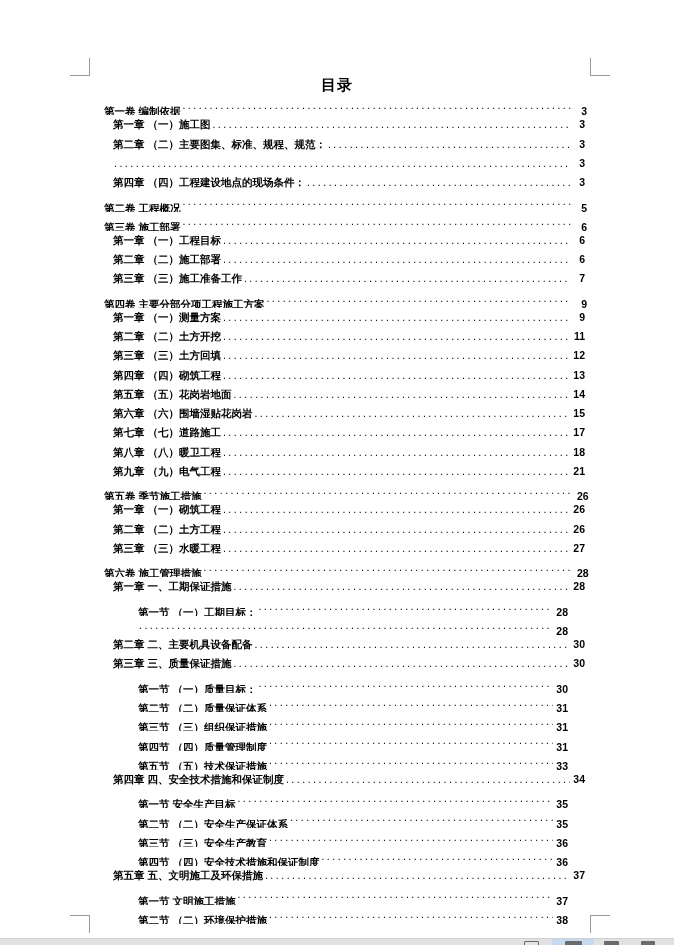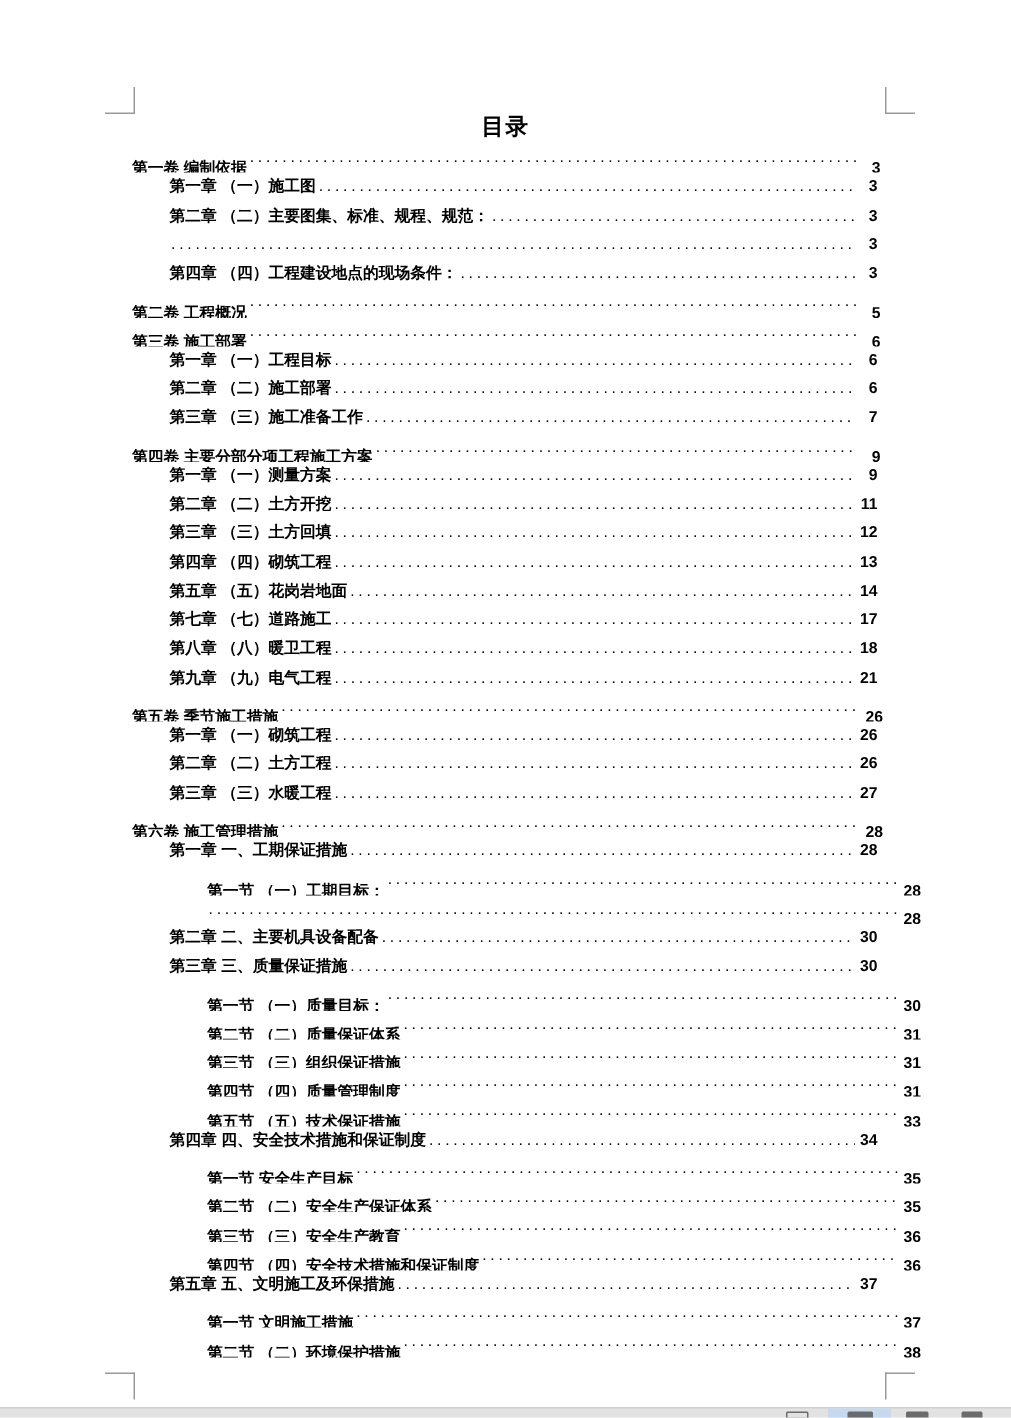--- a/index.html
+++ b/index.html
@@ -109,25 +109,25 @@
     color: #000000;
     white-space: nowrap;
   }
   .toc-entry .pageno {
     flex: 0 0 auto;
     text-align: right;
     padding-left: 2px;
   }
 
   
-  .lvl-1 { padding-left: 88px;  padding-right: 87px; }
+  .lvl-1 { padding-left: 88px;  padding-right: 87px; margin-left: 16px; }
   .lvl-1 .pageno { width: 10px; }
   .lvl-2 { padding-left: 113px; padding-right: 89px; align-items: flex-end; }
   .lvl-2 .pageno { width: 12px; }
-  .lvl-3 { padding-left: 138px; padding-right: 60px; }
+  .lvl-3 { padding-left: 138px; padding-right: 106px; }
   .lvl-3 .pageno { width: 12px; }
 
   .lvl-1 .leader { margin-right: 4px; }
 
   
   #bottom-bar {
     position: absolute;
     left: 0;
     top: 938px;
     width: 674px;
@@ -256,20 +256,25 @@
         <span class="label">第四章  （四）砌筑工程</span>
         <span class="leader"></span>
         <span class="pageno">13</span>
       </div>
       <div class="toc-entry lvl-2">
         <span class="label">第五章  （五）花岗岩地面</span>
         <span class="leader"></span>
         <span class="pageno">14</span>
       </div>
       <div class="toc-entry lvl-2">
+        <span class="label">第六章  （六）围墙湿贴花岗岩</span>
+        <span class="leader"></span>
+        <span class="pageno">15</span>
+      </div>
+      <div class="toc-entry lvl-2">
         <span class="label">第七章  （七）道路施工</span>
         <span class="leader"></span>
         <span class="pageno">17</span>
       </div>
       <div class="toc-entry lvl-2">
         <span class="label">第八章  （八）暖卫工程</span>
         <span class="leader"></span>
         <span class="pageno">18</span>
       </div>
       <div class="toc-entry lvl-2">

